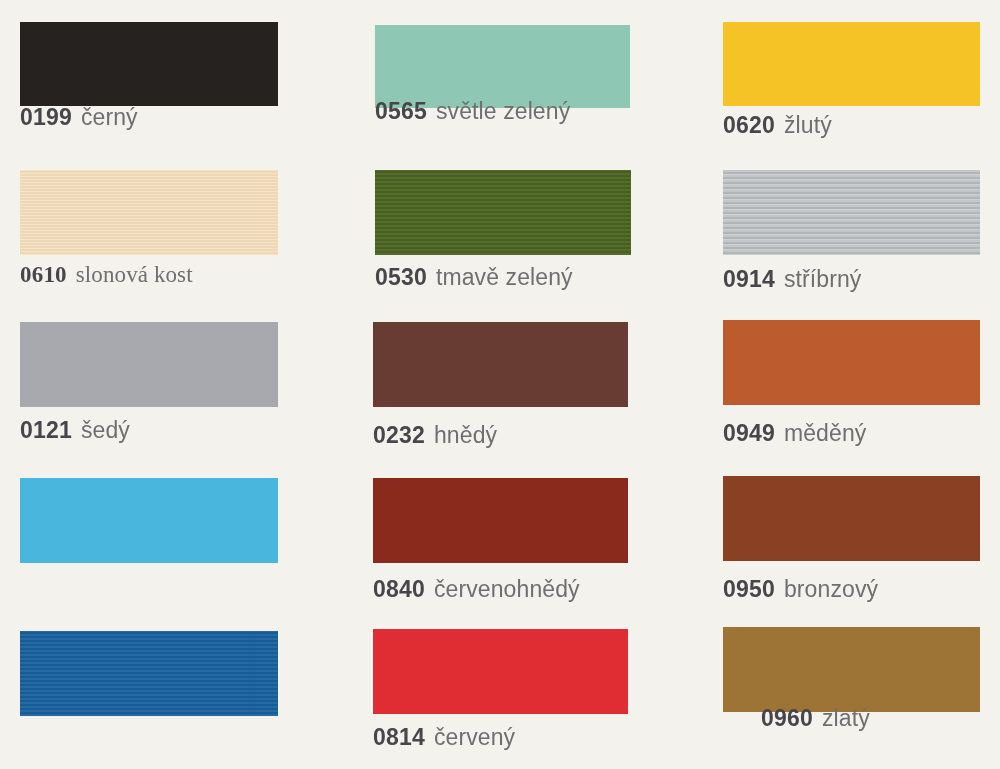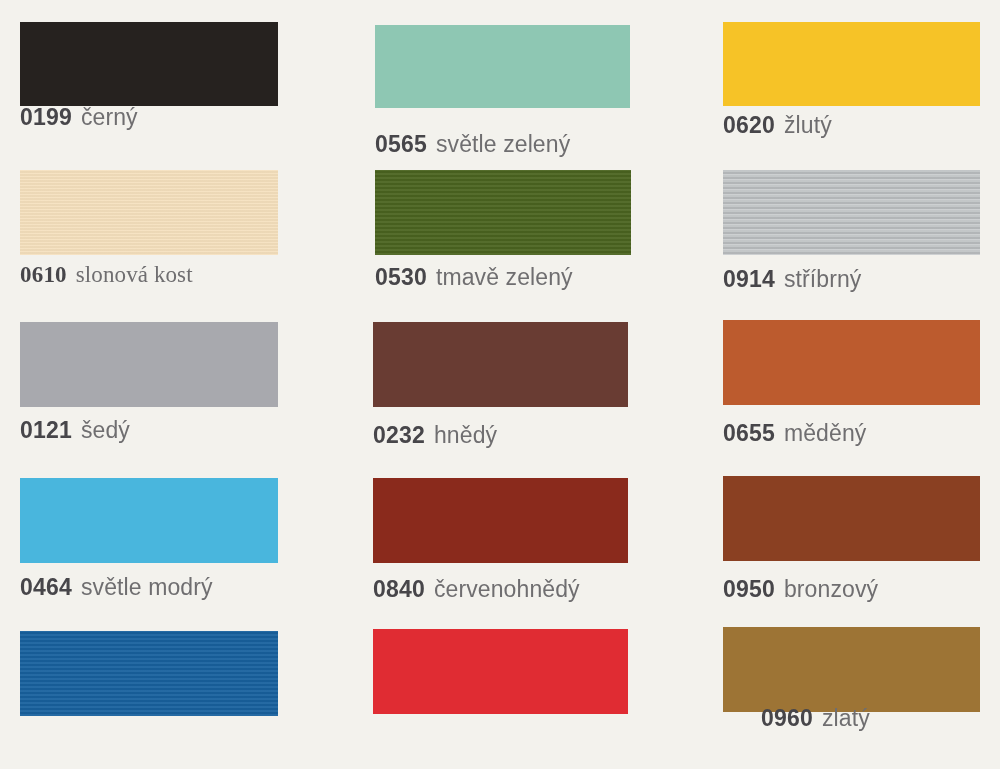--- a/index.html
+++ b/index.html
@@ -94,21 +94,21 @@
 </head>
 <body style="background: rgb(243, 242, 237);">
 
 <div id="swatch-grid">
     <div class="swatch-cell" style="left: 0px; top: 0px; width: 1000px; height: 769px; pointer-events: none;">
       <div class="swatch-chip grain-none" style="left: 20px; top: 22px; width: 258px; height: 84px; background-color: rgb(38, 34, 31); pointer-events: auto;"></div>
       <div class="swatch-label" style="left: 20px; top: 104px;"><span class="swatch-code">0199</span><span class="swatch-name">černý</span></div>
     </div>
     <div class="swatch-cell" style="left: 0px; top: 0px; width: 1000px; height: 769px; pointer-events: none;">
       <div class="swatch-chip grain-none" style="left: 375px; top: 25px; width: 255px; height: 83px; background-color: rgb(142, 199, 179); pointer-events: auto;"></div>
-      <div class="swatch-label" style="left: 375px; top: 131px;"><span class="swatch-code">0565</span><span class="swatch-name">světle zelený</span></div>
+      <div class="swatch-label" style="left: 375px; top: 98px;"><span class="swatch-code">0565</span><span class="swatch-name">světle zelený</span></div>
     </div>
     <div class="swatch-cell" style="left: 0px; top: 0px; width: 1000px; height: 769px; pointer-events: none;">
       <div class="swatch-chip grain-none" style="left: 723px; top: 22px; width: 257px; height: 84px; background-color: rgb(246, 195, 39); pointer-events: auto;"></div>
       <div class="swatch-label" style="left: 723px; top: 112px;"><span class="swatch-code">0620</span><span class="swatch-name">žlutý</span></div>
     </div>
     <div class="swatch-cell" style="left: 0px; top: 0px; width: 1000px; height: 769px; pointer-events: none;">
       <div class="swatch-chip grain-soft" style="left: 20px; top: 170px; width: 258px; height: 85px; background-color: rgb(245, 224, 189); pointer-events: auto;"></div>
       <div class="swatch-label" style="left: 20px; top: 262px; font-family: Liberation Serif, serif;"><span class="swatch-code">0610</span><span class="swatch-name">slonová kost</span></div>
     </div>
     <div class="swatch-cell" style="left: 0px; top: 0px; width: 1000px; height: 769px; pointer-events: none;">
@@ -122,37 +122,37 @@
     <div class="swatch-cell" style="left: 0px; top: 0px; width: 1000px; height: 769px; pointer-events: none;">
       <div class="swatch-chip grain-none" style="left: 20px; top: 322px; width: 258px; height: 85px; background-color: rgb(168, 169, 174); pointer-events: auto;"></div>
       <div class="swatch-label" style="left: 20px; top: 417px;"><span class="swatch-code">0121</span><span class="swatch-name">šedý</span></div>
     </div>
     <div class="swatch-cell" style="left: 0px; top: 0px; width: 1000px; height: 769px; pointer-events: none;">
       <div class="swatch-chip grain-none" style="left: 373px; top: 322px; width: 255px; height: 85px; background-color: rgb(105, 60, 51); pointer-events: auto;"></div>
       <div class="swatch-label" style="left: 373px; top: 422px;"><span class="swatch-code">0232</span><span class="swatch-name">hnědý</span></div>
     </div>
     <div class="swatch-cell" style="left: 0px; top: 0px; width: 1000px; height: 769px; pointer-events: none;">
       <div class="swatch-chip grain-none" style="left: 723px; top: 320px; width: 257px; height: 85px; background-color: rgb(188, 91, 46); pointer-events: auto;"></div>
-      <div class="swatch-label" style="left: 723px; top: 420px;"><span class="swatch-code">0655</span><span class="swatch-name">měděný</span></div>
+      <div class="swatch-label" style="left: 723px; top: 420px;"><span class="swatch-code">0949</span><span class="swatch-name">měděný</span></div>
     </div>
     <div class="swatch-cell" style="left: 0px; top: 0px; width: 1000px; height: 769px; pointer-events: none;">
       <div class="swatch-chip grain-none" style="left: 20px; top: 478px; width: 258px; height: 85px; background-color: rgb(73, 182, 221); pointer-events: auto;"></div>
-      <div class="swatch-label" style="left: 20px; top: 574px;"><span class="swatch-code">0464</span><span class="swatch-name">světle modrý</span></div>
     </div>
     <div class="swatch-cell" style="left: 0px; top: 0px; width: 930px; height: 769px; pointer-events: none;">
       <div class="swatch-chip grain-none" style="left: 373px; top: 478px; width: 255px; height: 85px; background-color: rgb(138, 42, 28); pointer-events: auto;"></div>
       <div class="swatch-label" style="left: 373px; top: 576px;"><span class="swatch-code">0840</span><span class="swatch-name">červenohnědý</span></div>
     </div>
     <div class="swatch-cell" style="left: 0px; top: 0px; width: 1000px; height: 769px; pointer-events: none;">
       <div class="swatch-chip grain-none" style="left: 723px; top: 476px; width: 257px; height: 85px; background-color: rgb(138, 64, 34); pointer-events: auto;"></div>
       <div class="swatch-label" style="left: 723px; top: 576px;"><span class="swatch-code">0950</span><span class="swatch-name">bronzový</span></div>
     </div>
     <div class="swatch-cell" style="left: 0px; top: 0px; width: 1000px; height: 769px; pointer-events: none;">
       <div class="swatch-chip grain-wood" style="left: 20px; top: 631px; width: 258px; height: 85px; background-color: rgb(24, 97, 158); pointer-events: auto;"></div>
     </div>
     <div class="swatch-cell" style="left: 0px; top: 0px; width: 1000px; height: 769px; pointer-events: none;">
       <div class="swatch-chip grain-none" style="left: 373px; top: 629px; width: 255px; height: 85px; background-color: rgb(224, 44, 51); pointer-events: auto;"></div>
+      <div class="swatch-label" style="left: 373px; top: 724px;"><span class="swatch-code">0814</span><span class="swatch-name">červený</span></div>
     </div>
     <div class="swatch-cell" style="left: 0px; top: 0px; width: 1000px; height: 769px; pointer-events: none;">
       <div class="swatch-chip grain-none" style="left: 723px; top: 627px; width: 257px; height: 85px; background-color: rgb(157, 116, 53); pointer-events: auto;"></div>
       <div class="swatch-label" style="left: 723px; top: 705px; margin-left: 38px;"><span class="swatch-code">0960</span><span class="swatch-name">zlatý</span></div>
     </div>
   </div>
 
 </body></html>

